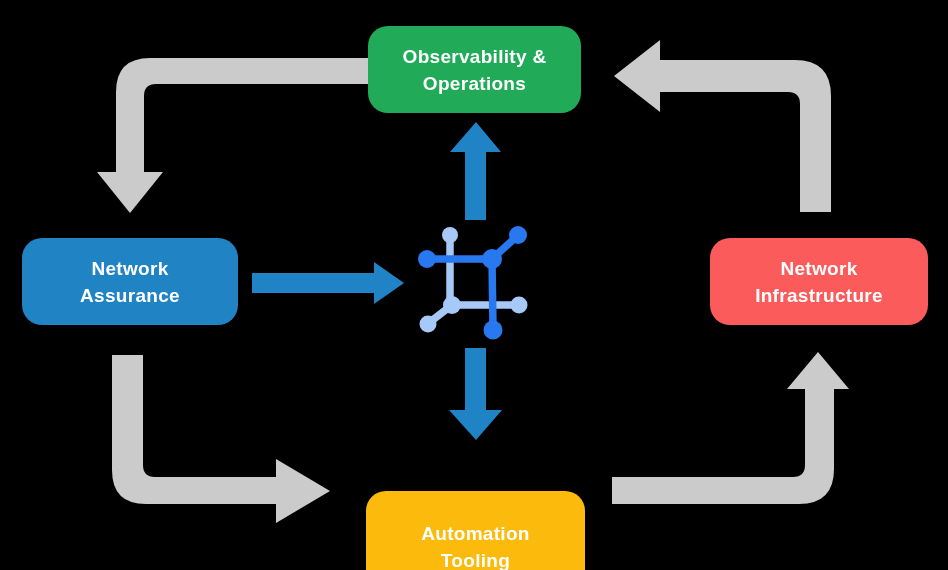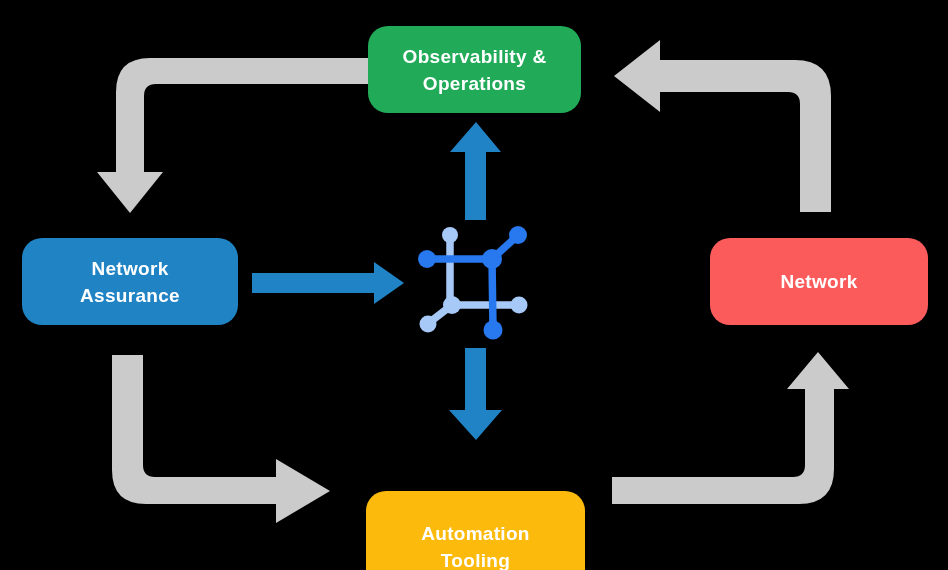--- a/index.html
+++ b/index.html
@@ -87,20 +87,21 @@
     <span>Operations</span>
   </div>
 
   <div class="node node-netops" style="background-color: rgb(31, 131, 196);">
     <span>Network</span>
     <span>Assurance</span>
   </div>
 
   <div class="node node-netinfra" style="background-color: rgb(251, 91, 91);">
     <span>Network</span>
+    <span>Infrastructure</span>
   </div>
 
   <div class="node node-autotool" style="background-color: rgb(252, 187, 12);">
     <span>Automation</span>
     <span>Tooling</span>
   </div>
 
 </div>
 
 </body></html>

